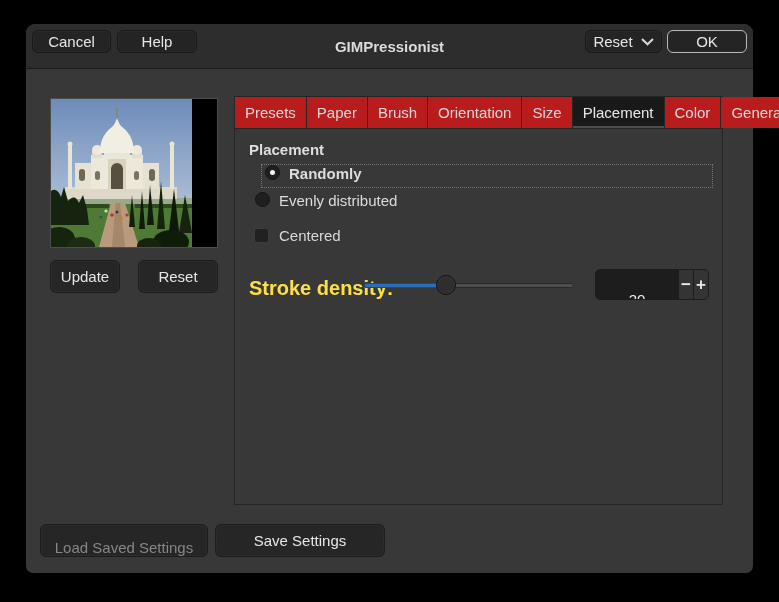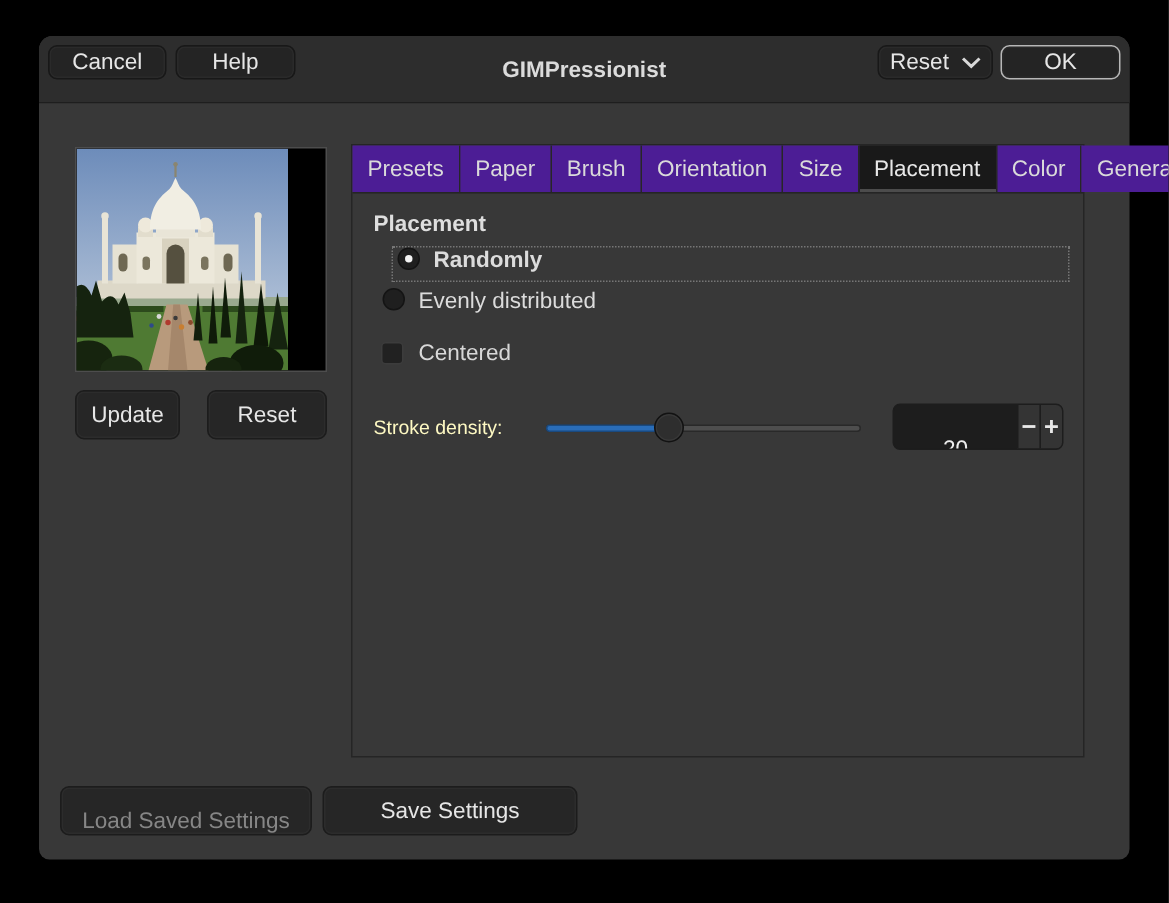--- a/index.html
+++ b/index.html
@@ -55,21 +55,21 @@
   .notebook{
     position:absolute;left:208px;top:72px;width:489px;height:409px;
     border:1px solid #252525;box-sizing:border-box;
   }
   .tabbar{
     display:flex;height:31px;background:#323232;
     border-bottom:1px solid #252525;
   }
   .tab{
     padding:0 10px;line-height:31px;font-size:15px;color:#dadada;
-    background:#4c1d95;border-right:1px solid #272727;white-space:nowrap;cursor:default;
+    background:#b91c1c;border-right:1px solid #272727;white-space:nowrap;cursor:default;
   }
   .tab.active{background:#191919;box-shadow:inset 0 -2px 0 #4c4c4c;color:#e8e8e8;}
   .panel-heading{
     position:absolute;left:14px;top:44px;font-weight:bold;font-size:15px;color:#dedede;
   }
   .radio-row{
     position:absolute;display:flex;gap:9px;box-sizing:border-box;
     font-size:15px;color:#dcdcdc;
   }
   .radio-row.first{left:26px;top:67px;width:452px;height:24px;border:1px dotted #767676;padding-left:3px;font-weight:bold;}
@@ -83,21 +83,21 @@
     border-radius:50%;background:#f3f3f3;
   }
   .checkbox-row{
     position:absolute;left:19px;top:130px;display:flex;align-items:center;gap:10px;
     font-size:15px;color:#d8d8d8;
   }
   .checkbox{
     width:15px;height:15px;background:#212121;border:1px solid #3c3c3c;
     border-radius:3px;box-sizing:border-box;flex:none;
   }
-  .stroke-label{position:absolute;left:14px;top:180px;font-size:13px;color:#fef9c3;}
+  .stroke-label{position:absolute;left:14px;top:180px;font-size:20px;color:#fde047;font-weight:bold;}
   .slider{position:absolute;left:129px;top:176px;width:210px;height:24px;}
   .slider-track{
     position:absolute;left:0;top:10px;width:100%;height:5px;background:#4e4e4e;
     border:1px solid #292929;border-radius:3px;box-sizing:border-box;
   }
   .slider-fill{
     position:absolute;left:0;top:10px;height:5px;background:#2a6db8;
     border:1px solid #1a4a80;border-radius:3px 0 0 3px;box-sizing:border-box;
   }
   .slider-handle{

